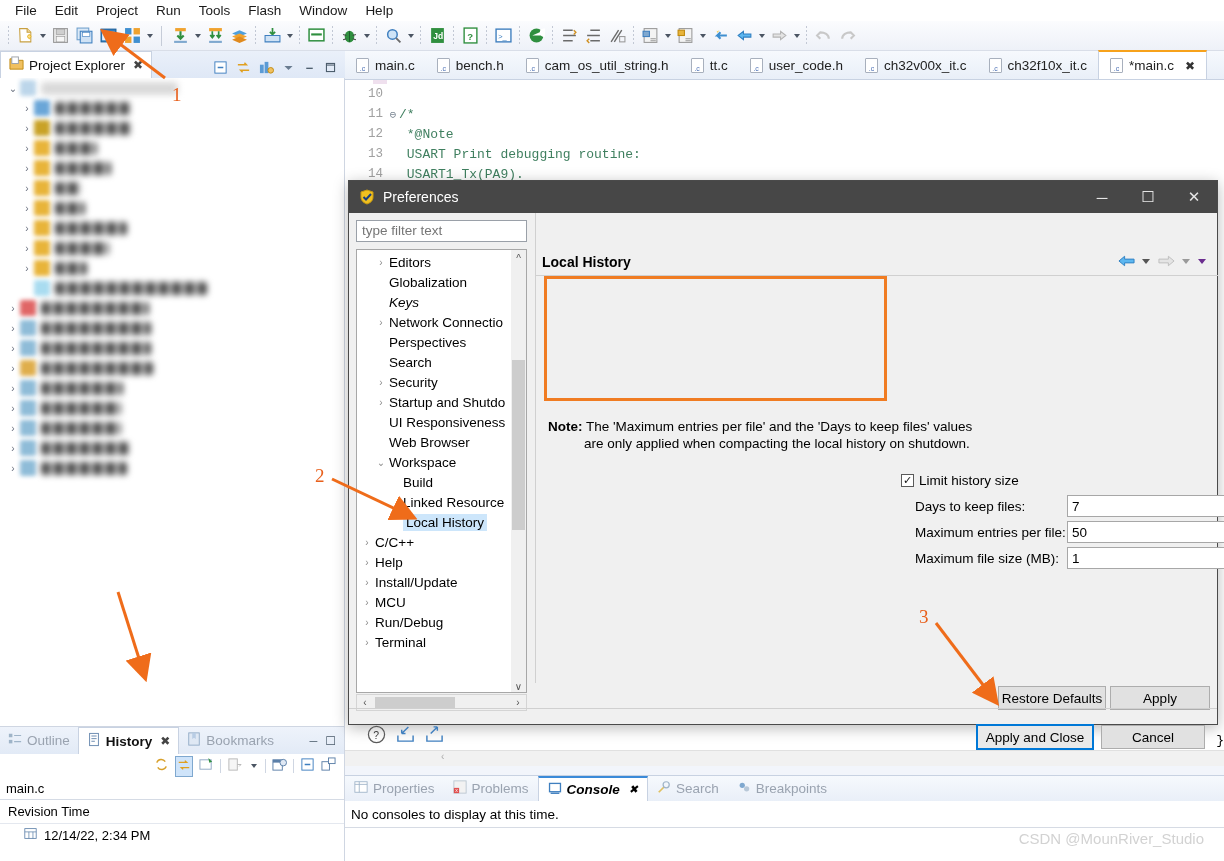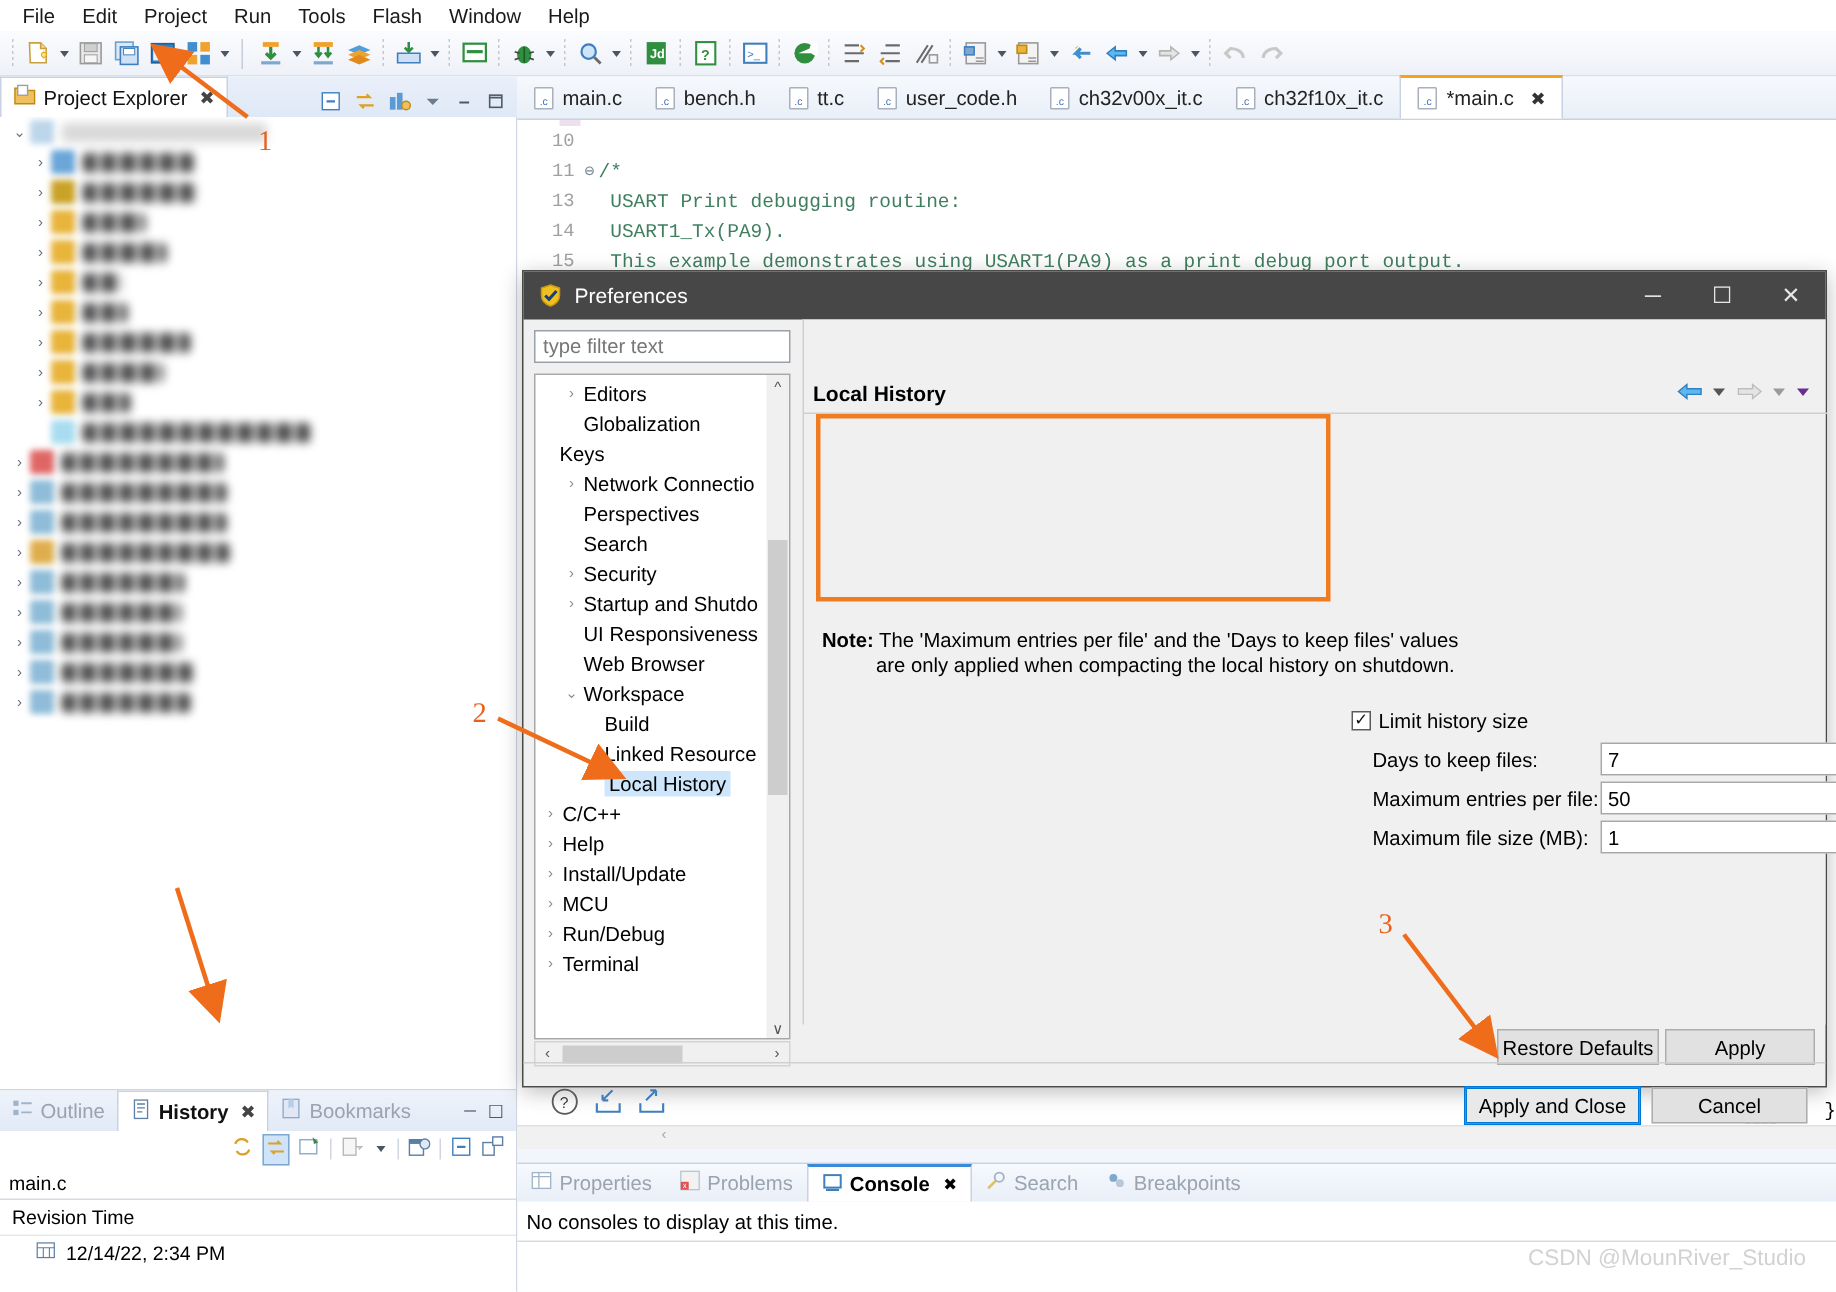--- a/index.html
+++ b/index.html
@@ -97,21 +97,21 @@
   .ctext { color: #3f7f5f; white-space: pre; }
   .ctext.plain { color: #000; }
 
   
   .bpanel { position: absolute; left: 345px; top: 775px; width: 879px; height: 86px;
             background: #fff; border-top: 1px solid #c8d2e2; }
   .btabs { height: 25px; background: linear-gradient(#f6f9fd,#e9eff8); display: flex; align-items: flex-end; }
   .btab { height: 25px; display: flex; align-items: center; gap: 5px; padding: 0 9px; font-size: 13.5px; }
   .btab.inactive { color: #9aa3b0; }
   .btab.active { background: #fff; border-top: 2px solid #3b8ad8; font-weight: bold;
-                 border-left: 1px solid #c8d2e2; border-right: 1px solid #c8d2e2; }
+                 border-left: 1px solid #c8d2e2; border-right: 1px solid #c8d2e2; font-style: italic; }
   .bcontent { padding: 6px 0 0 6px; font-size: 13.5px; }
   .bline { border-bottom: 1px solid #d6dbe4; margin-top: 5px; }
 
   
   .dialog { position: absolute; left: 348px; top: 180px; width: 870px; height: 545px;
             background: #f0f0f0; border: 1px solid #4a4a4a;
             box-shadow: 0 3px 14px rgba(0,0,0,.28); }
   .dlg-title { height: 32px; background: #474747; color: #fff; display: flex; align-items: center;
                padding-left: 10px; font-size: 14px; }
   .dlg-title-ctrls { margin-left: auto; display: flex; height: 32px; }
@@ -659,20 +659,24 @@
         <div class="etab">
           <span class="cicon">.c</span>
           <span>main.c</span>
         </div>
         <div class="etab">
           <span class="cicon">.c</span>
           <span>bench.h</span>
         </div>
         <div class="etab">
           <span class="cicon">.c</span>
+          <span>cam_os_util_string.h</span>
+        </div>
+        <div class="etab">
+          <span class="cicon">.c</span>
           <span>tt.c</span>
         </div>
         <div class="etab">
           <span class="cicon">.c</span>
           <span>user_code.h</span>
         </div>
         <div class="etab">
           <span class="cicon">.c</span>
           <span>ch32v00x_it.c</span>
         </div>
@@ -692,20 +696,25 @@
       <div style="height: 4px; background: rgb(239, 224, 238); width: 14px; margin-left: 28px;"></div>
       <div class="cline">
         <span class="gut">10</span>
         <span class="fold"></span>
         <span class="ctext"></span>
       </div>
       <div class="cline">
         <span class="gut">11</span>
         <span class="fold">⊖</span>
         <span class="ctext">/*</span>
+      </div>
+      <div class="cline">
+        <span class="gut">12</span>
+        <span class="fold"></span>
+        <span class="ctext"> *@Note</span>
       </div>
       <div class="cline">
         <span class="gut">13</span>
         <span class="fold"></span>
         <span class="ctext"> USART Print debugging routine:</span>
       </div>
       <div class="cline">
         <span class="gut">14</span>
         <span class="fold"></span>
         <span class="ctext"> USART1_Tx(PA9).</span>
@@ -807,21 +816,21 @@
       <div class="tree-panel">
         <div id="pref-tree" style="padding-top:2px;">
             <div class="tnode" style="padding-left: 16px;">
               <span class="arw">›</span>
               <span class="lbl">Editors</span>
             </div>
             <div class="tnode" style="padding-left: 16px; text-align: center;">
               <span class="arw"></span>
               <span class="lbl">Globalization</span>
             </div>
-            <div class="tnode" style="padding-left: 0;">
+            <div class="tnode" style="padding-left: 16px; font-style: italic;">
               <span class="arw"></span>
               <span class="lbl">Keys</span>
             </div>
             <div class="tnode" style="padding-left: 16px;">
               <span class="arw">›</span>
               <span class="lbl">Network Connectio</span>
             </div>
             <div class="tnode" style="padding-left: 16px;">
               <span class="arw"></span>
               <span class="lbl">Perspectives</span>

